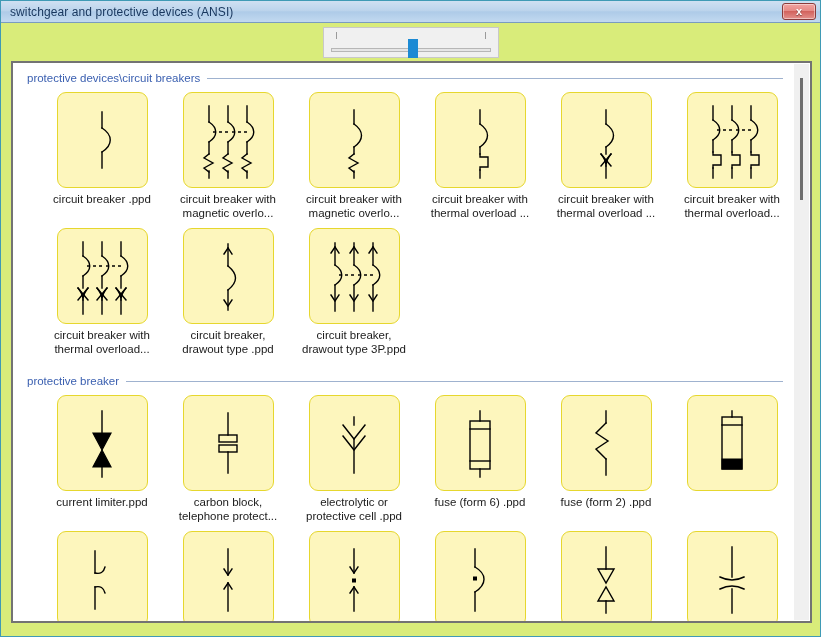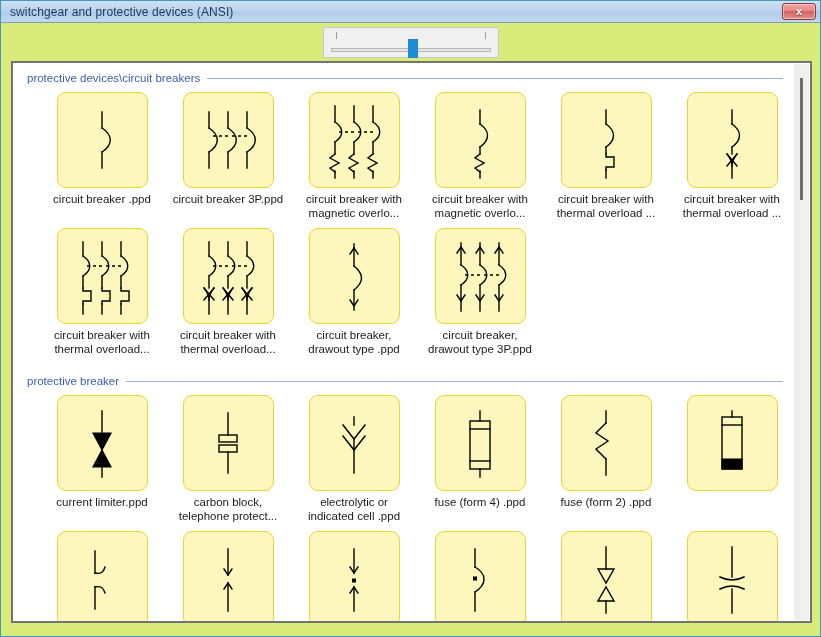--- a/index.html
+++ b/index.html
@@ -232,38 +232,20 @@
           <div class="grid">
             <div class="tile-cell">
               <div class="tile">
                 <svg width="74" height="80" viewBox="0 0 74 80">
       <line x1="37" y1="12" x2="37" y2="28" stroke="#000" fill="none" stroke-width="1.4" stroke-linecap="square"></line>
                   <path d="M 37 28 C 48 35, 48 45, 37 52" stroke="#000" fill="none" stroke-width="1.4" stroke-linecap="square"></path>
                   <line x1="37" y1="52" x2="37" y2="68" stroke="#000" fill="none" stroke-width="1.4" stroke-linecap="square"></line>
     </svg>
               </div>
               <div class="tile-label">circuit breaker .ppd</div>
-            </div>
-            <div class="tile-cell">
-              <div class="tile">
-                <svg width="74" height="80" viewBox="0 0 74 80">
-                  <line x1="18" y1="12" x2="18" y2="28" stroke="#000" fill="none" stroke-width="1.4" stroke-linecap="square"></line>
-                  <path d="M 18 28 C 29 35, 29 45, 18 52" stroke="#000" fill="none" stroke-width="1.4" stroke-linecap="square"></path>
-                  <line x1="18" y1="52" x2="18" y2="68" stroke="#000" fill="none" stroke-width="1.4" stroke-linecap="square"></line>
-                  <line x1="37" y1="12" x2="37" y2="28" stroke="#000" fill="none" stroke-width="1.4" stroke-linecap="square"></line>
-                  <path d="M 37 28 C 48 35, 48 45, 37 52" stroke="#000" fill="none" stroke-width="1.4" stroke-linecap="square"></path>
-                  <line x1="37" y1="52" x2="37" y2="68" stroke="#000" fill="none" stroke-width="1.4" stroke-linecap="square"></line>
-                  <line x1="56" y1="12" x2="56" y2="28" stroke="#000" fill="none" stroke-width="1.4" stroke-linecap="square"></line>
-                  <path d="M 56 28 C 67 35, 67 45, 56 52" stroke="#000" fill="none" stroke-width="1.4" stroke-linecap="square"></path>
-                  <line x1="56" y1="52" x2="56" y2="68" stroke="#000" fill="none" stroke-width="1.4" stroke-linecap="square"></line>
-                  <line x1="22" y1="36" x2="37" y2="36" stroke="#000" stroke-width="1.3" stroke-dasharray="3,3"></line>
-                  <line x1="41" y1="36" x2="56" y2="36" stroke="#000" stroke-width="1.3" stroke-dasharray="3,3"></line>
-                </svg>
-              </div>
-              <div class="tile-label">circuit breaker 3P.ppd</div>
             </div>
             <div class="tile-cell">
               <div class="tile">
                 <svg width="74" height="84" viewBox="0 0 74 84">
                   <line x1="18" y1="8" x2="18" y2="24" stroke="#000" fill="none" stroke-width="1.4" stroke-linecap="square"></line>
                   <path d="M 18 24 C 27 30, 27 38, 18 44" stroke="#000" fill="none" stroke-width="1.4" stroke-linecap="square"></path>
                   <line x1="18" y1="44" x2="18" y2="56" stroke="#000" fill="none" stroke-width="1.4" stroke-linecap="square"></line>
                   <path d="M 18 56 l -5 4 l 9 5 l -9 5 l 5 4" stroke="#000" fill="none" stroke-width="1.4" stroke-linecap="square"></path>
                   <line x1="18" y1="73" x2="18" y2="80" stroke="#000" fill="none" stroke-width="1.4" stroke-linecap="square"></line>
                   <line x1="37" y1="8" x2="37" y2="24" stroke="#000" fill="none" stroke-width="1.4" stroke-linecap="square"></line>
@@ -448,33 +430,33 @@
             <div class="tile-cell">
               <div class="tile">
                 <svg width="74" height="80" viewBox="0 0 74 80">
       <path d="M 26 22 L 37 36 L 48 22" stroke="#000" fill="none" stroke-width="1.4" stroke-linecap="square"></path>
       <path d="M 26 33 L 37 47 L 48 33" stroke="#000" fill="none" stroke-width="1.4" stroke-linecap="square"></path>
       <line x1="37" y1="36" x2="37" y2="70" stroke="#000" fill="none" stroke-width="1.4" stroke-linecap="square"></line>
       <line x1="37" y1="14" x2="37" y2="22" stroke="#000" fill="none" stroke-width="1.4" stroke-linecap="square"></line>
     </svg>
               </div>
               <div class="tile-label">electrolytic or
-indicated cell .ppd</div>
+protective cell .ppd</div>
             </div>
             <div class="tile-cell">
               <div class="tile">
                 <svg width="74" height="80" viewBox="0 0 74 80">
       <line x1="37" y1="8" x2="37" y2="18" stroke="#000" fill="none" stroke-width="1.4" stroke-linecap="square"></line>
       <rect x="27" y="18" width="20" height="48" stroke="#000" fill="none" stroke-width="1.4" stroke-linecap="square"></rect>
       <line x1="27" y1="26" x2="47" y2="26" stroke="#000" fill="none" stroke-width="1.4" stroke-linecap="square"></line>
       <line x1="27" y1="58" x2="47" y2="58" stroke="#000" fill="none" stroke-width="1.4" stroke-linecap="square"></line>
       <line x1="37" y1="66" x2="37" y2="74" stroke="#000" fill="none" stroke-width="1.4" stroke-linecap="square"></line>
     </svg>
               </div>
-              <div class="tile-label">fuse (form 4) .ppd</div>
+              <div class="tile-label">fuse (form 6) .ppd</div>
             </div>
             <div class="tile-cell">
               <div class="tile">
                 <svg width="74" height="80" viewBox="0 0 74 80">
       <line x1="37" y1="8" x2="37" y2="20" stroke="#000" fill="none" stroke-width="1.4" stroke-linecap="square"></line>
       <path d="M 37 20 l -10 10 l 12 8 l -12 8 l 10 10" stroke="#000" fill="none" stroke-width="1.4" stroke-linecap="square"></path>
       <line x1="37" y1="56" x2="37" y2="72" stroke="#000" fill="none" stroke-width="1.4" stroke-linecap="square"></line>
     </svg>
               </div>
               <div class="tile-label">fuse (form 2) .ppd</div>

